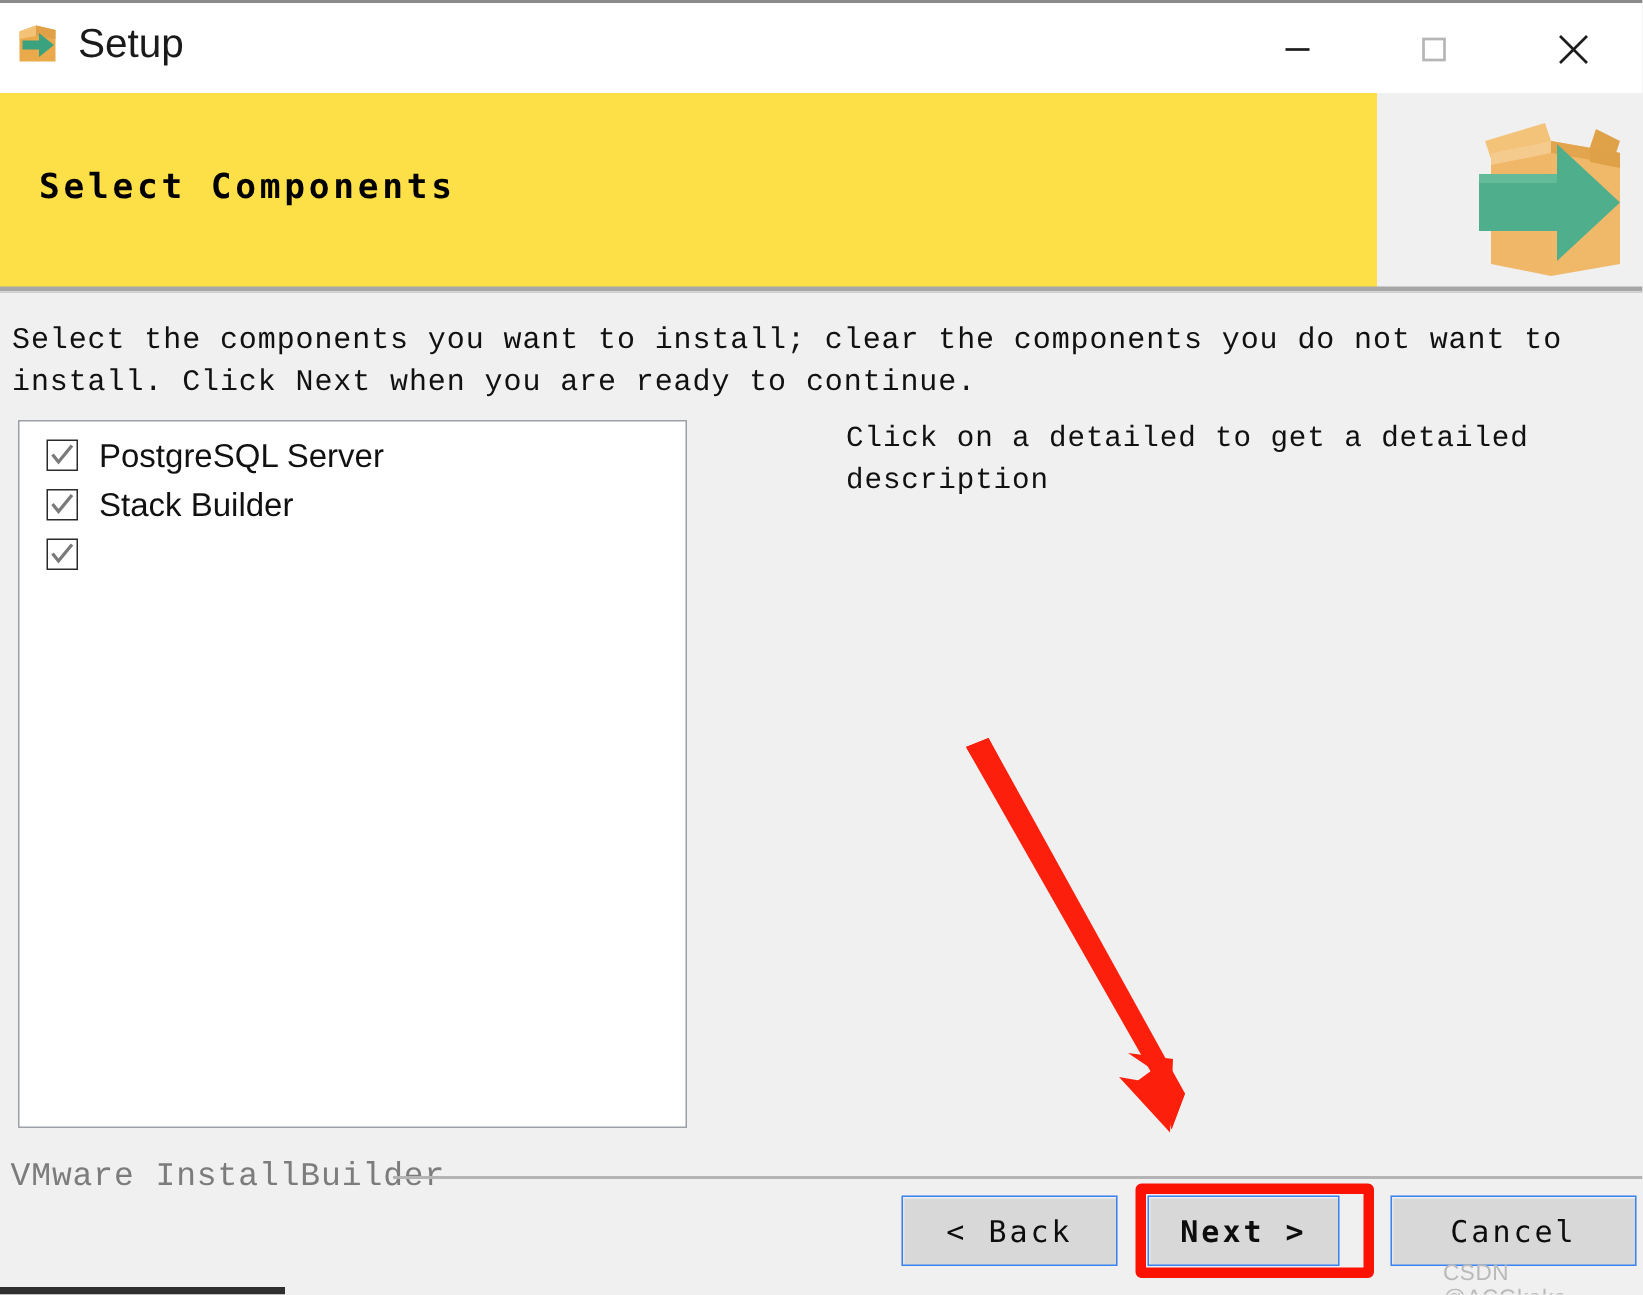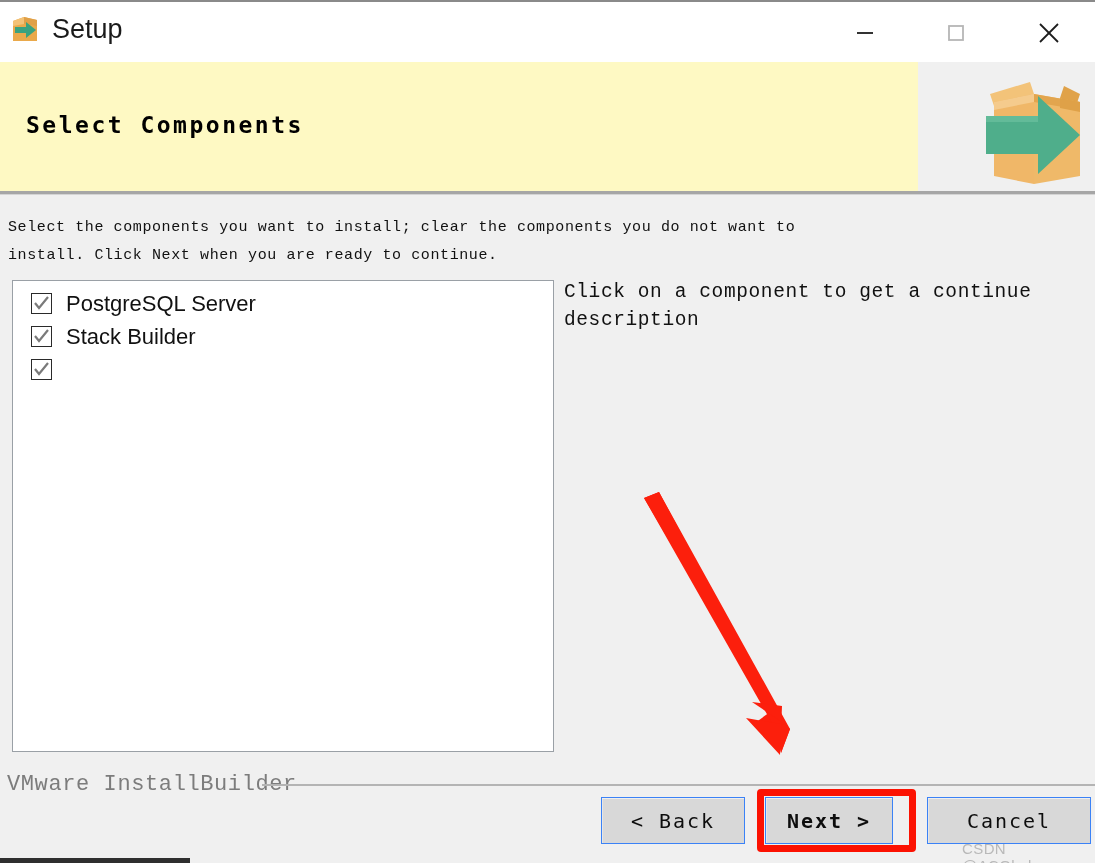--- a/index.html
+++ b/index.html
@@ -53,21 +53,21 @@
   }
   #btn-min  { left: 835px; }
   #btn-max  { left: 926px; }
   #btn-close{ left: 1019px; }
 
   
   #header {
     position: absolute;
     left: 0; top: 62px;
     width: 918px; height: 131px;
-    background: #fef9c3;
+    background: #fde047;
     box-sizing: border-box;
   }
   #header-title {
     position: absolute;
     left: 26px; top: 50px;
     font-family: "DejaVu Sans Mono", "Liberation Mono", monospace;
     font-weight: bold;
     font-size: 23px;
     letter-spacing: 2.5px;
     color: #000000;
@@ -84,31 +84,31 @@
     background: #a6a6a6;
     border-bottom: 1px solid #d4d4d4;
     box-sizing: border-box;
   }
 
   
   #instructions {
     position: absolute;
     left: 8px; top: 214px;
     width: 1040px;
-    font-size: 15px;
+    font-size: 20px;
     line-height: 28px;
     letter-spacing: 0.6px;
     color: #111111;
     white-space: pre-line;
   }
 
   #component-list {
     position: absolute;
     left: 12px; top: 280px;
-    width: 542px; height: 472px;
+    width: 446px; height: 472px;
     background: #ffffff;
     border: 1px solid #9aa0a6;
     box-sizing: border-box;
     padding: 6px 0 0 8px;
     overflow: hidden;
   }
   .comp-row {
     display: flex;
     align-items: center;
     height: 33px;
@@ -280,21 +280,21 @@
   </div>
   <div class="comp-row">
     <span class="checkbox">
       <svg width="19" height="19" viewBox="0 0 19 19">
         <polyline points="3,9 7,14 16,3" fill="none" stroke="#7a7a7a" stroke-width="2.2"></polyline>
       </svg>
     </span>
   </div>
 </div>
 
-<div id="description">Click on a component to get a continue
+<div id="description">Click on a detailed to get a detailed
 description</div>
 
 <div id="red-arrow">
   <svg width="210" height="290" viewBox="0 0 210 290">
     <polygon points="26,18 152,232 137,243 158,250 163,273 172,249 163,240 41,12" fill="#fc1f0c"></polygon>
     <polygon points="26,18 158,250 163,273 172,249 41,12" fill="#fc1f0c"></polygon>
     <polygon points="134,222 168,245 128,238 162,275 164,226" fill="#fc1f0c"></polygon>
   </svg>
 </div>
 <div id="red-highlight"></div>

